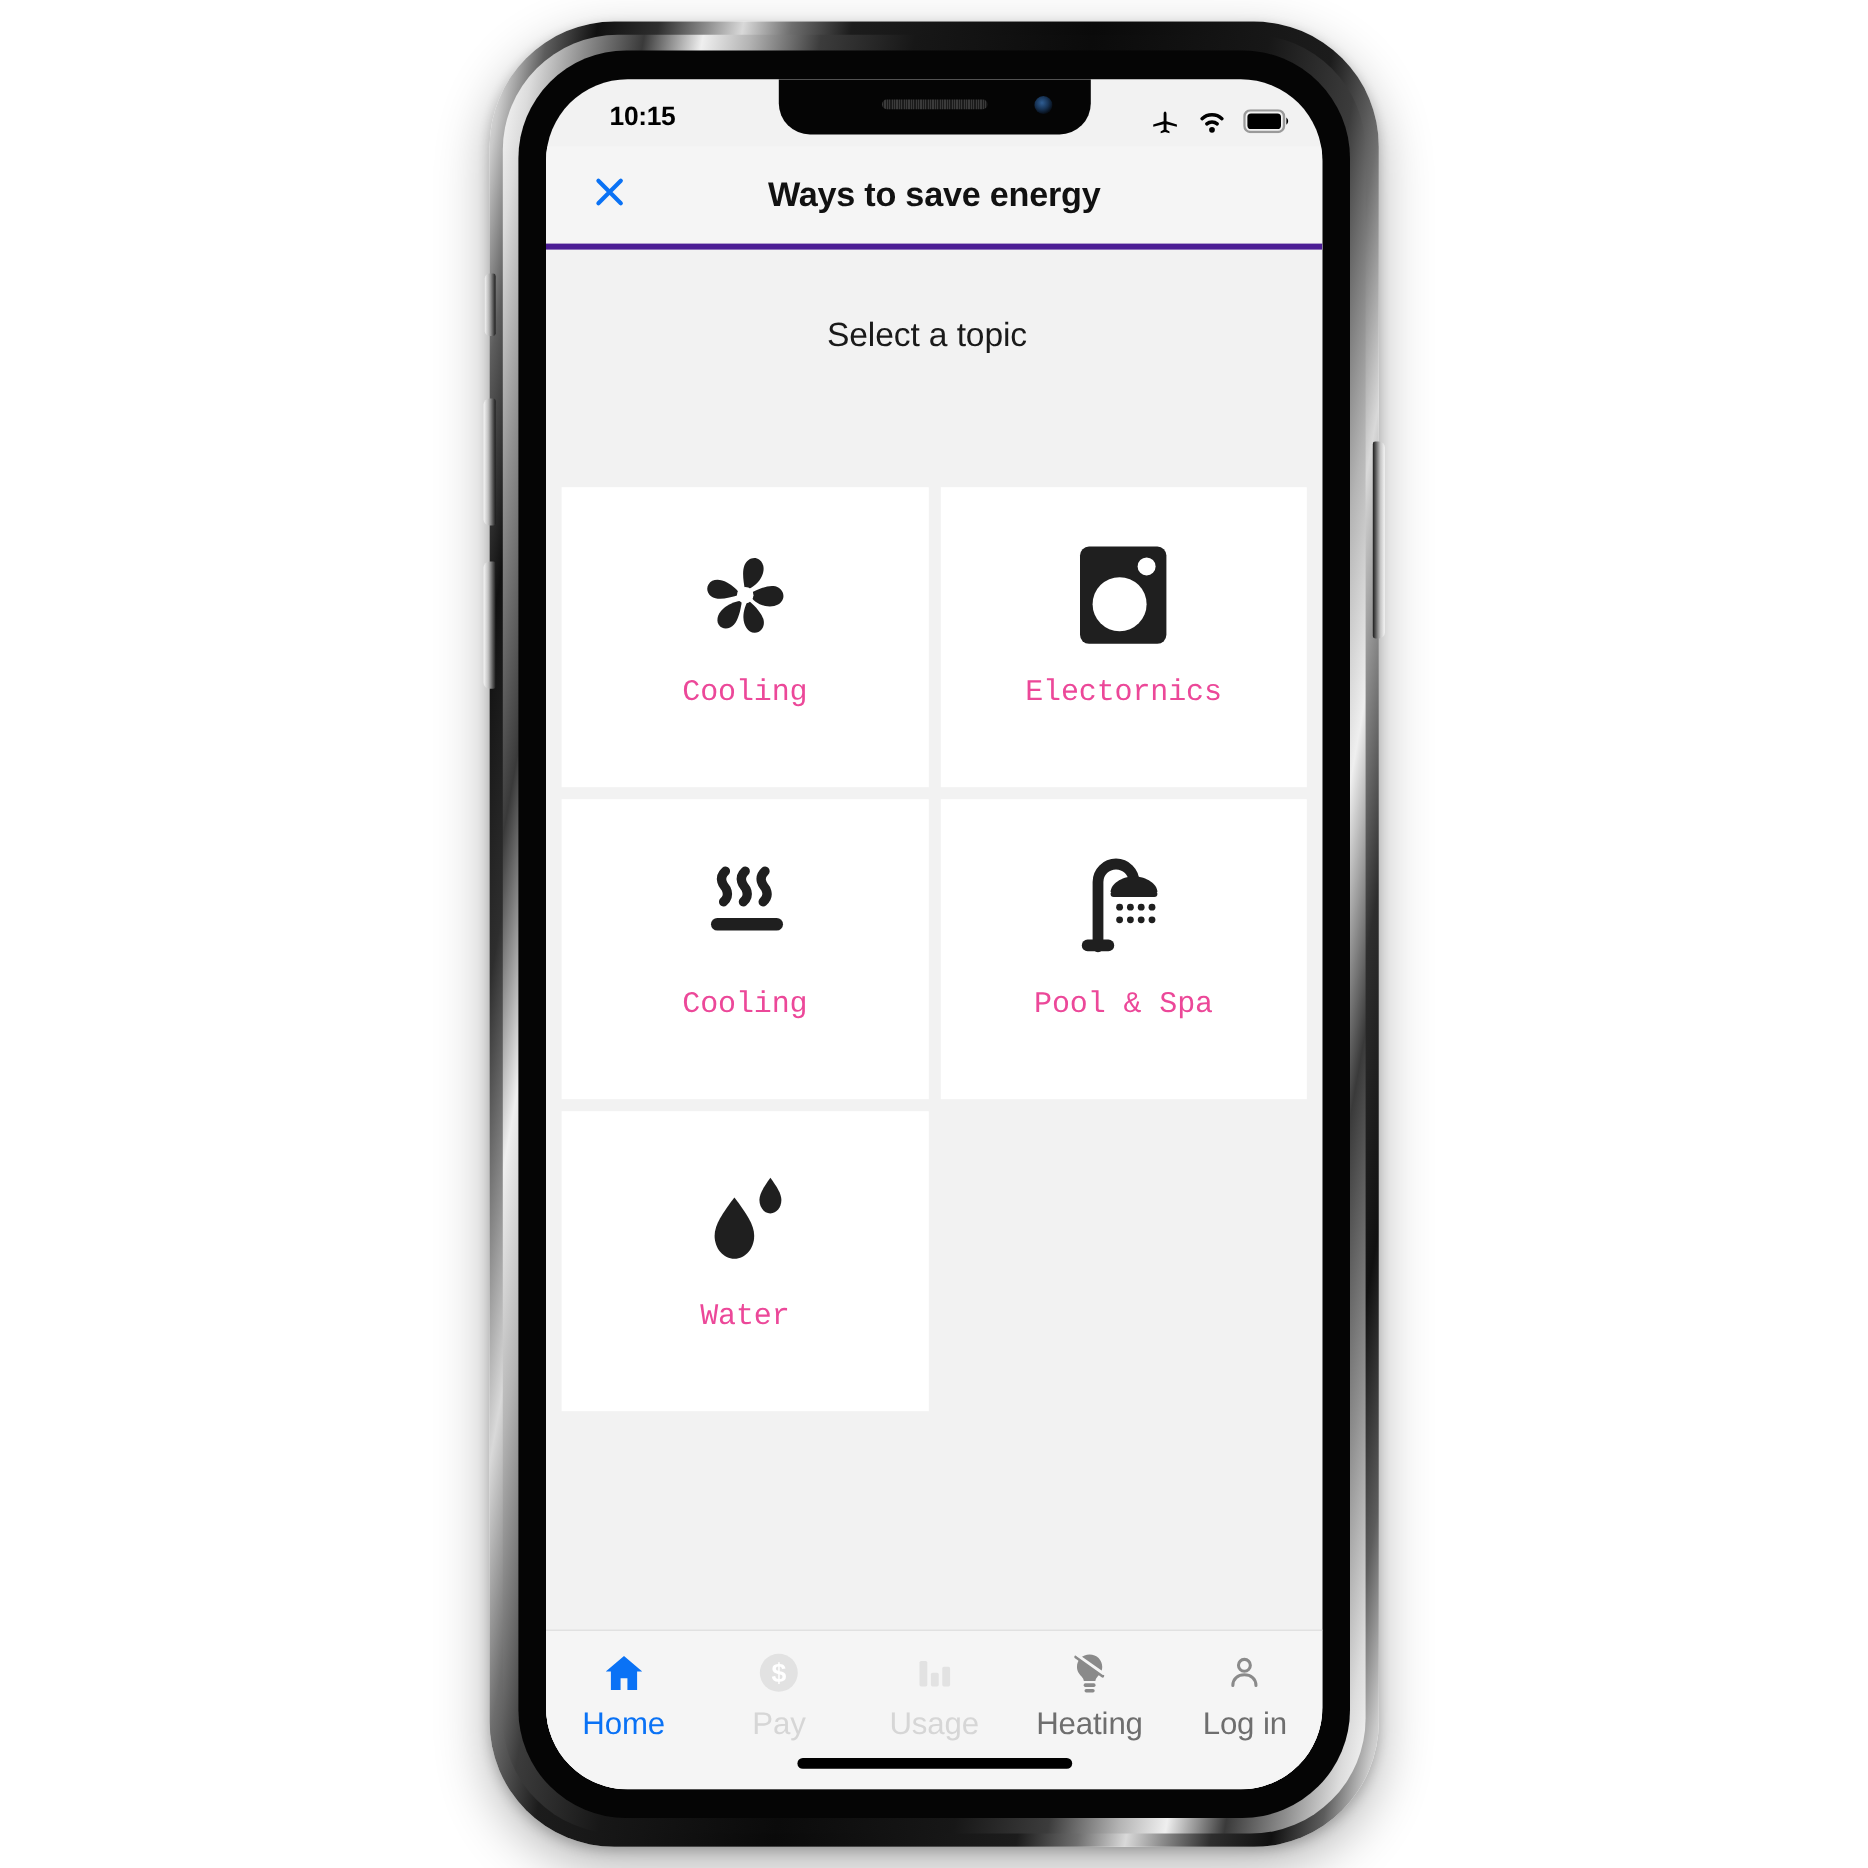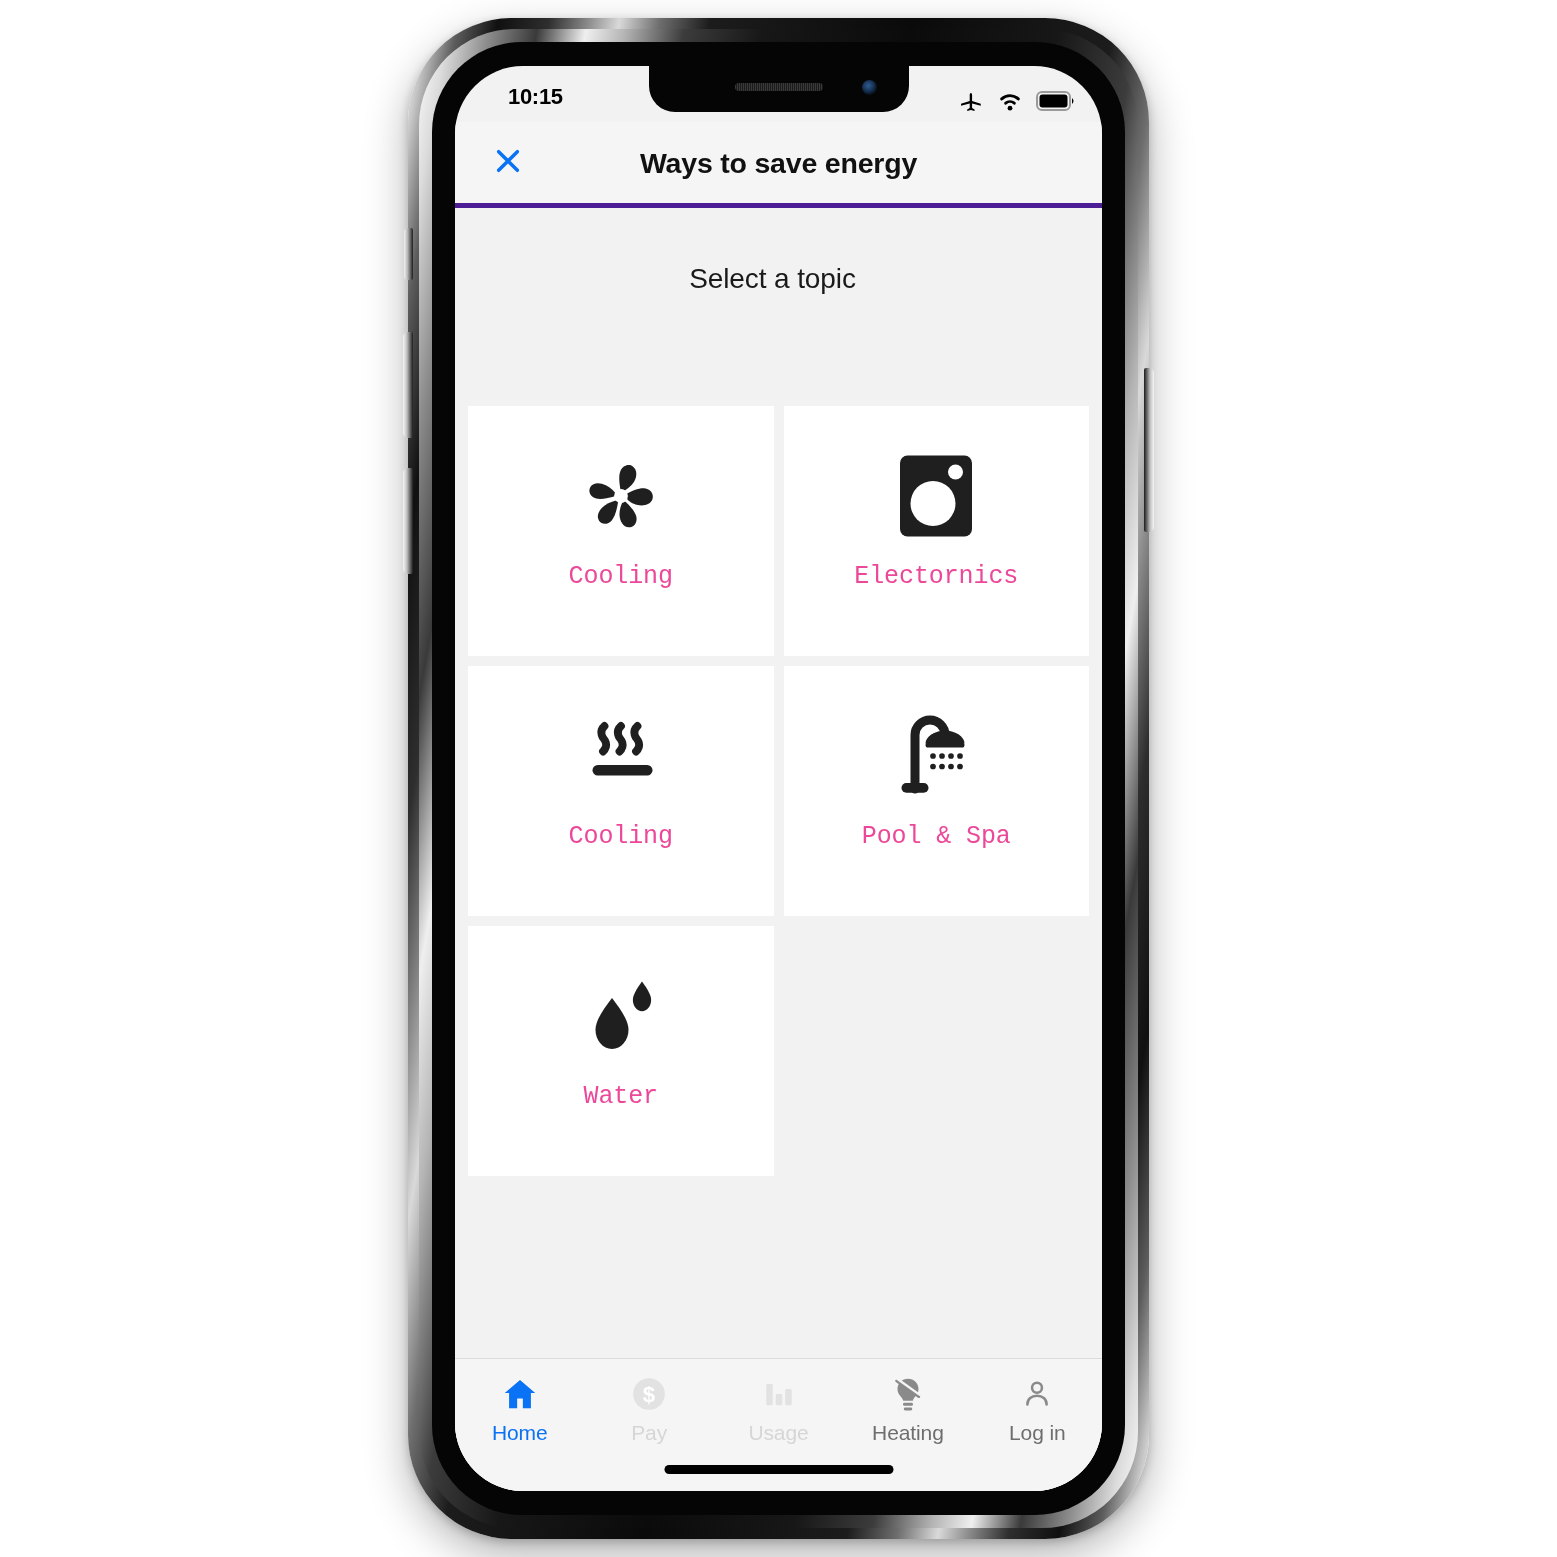--- a/index.html
+++ b/index.html
@@ -281,21 +281,21 @@
     cursor: pointer;
   }
   .tab-icon {
     height: 42px;
     display: flex;
     align-items: center;
     justify-content: center;
   }
   .tab-label {
     margin-top: 6px;
-    font-size: 21px;
+    font-size: 26px;
     letter-spacing: -0.1px;
   }
   .tab-item.active .tab-label { color: #0a72f5; }
   .tab-item.muted  .tab-label { color: #d6d6d6; }
   .tab-item.normal .tab-label { color: #6e6e6e; }
 
   
   #home-indicator {
     position: absolute;
     left: 50%;

